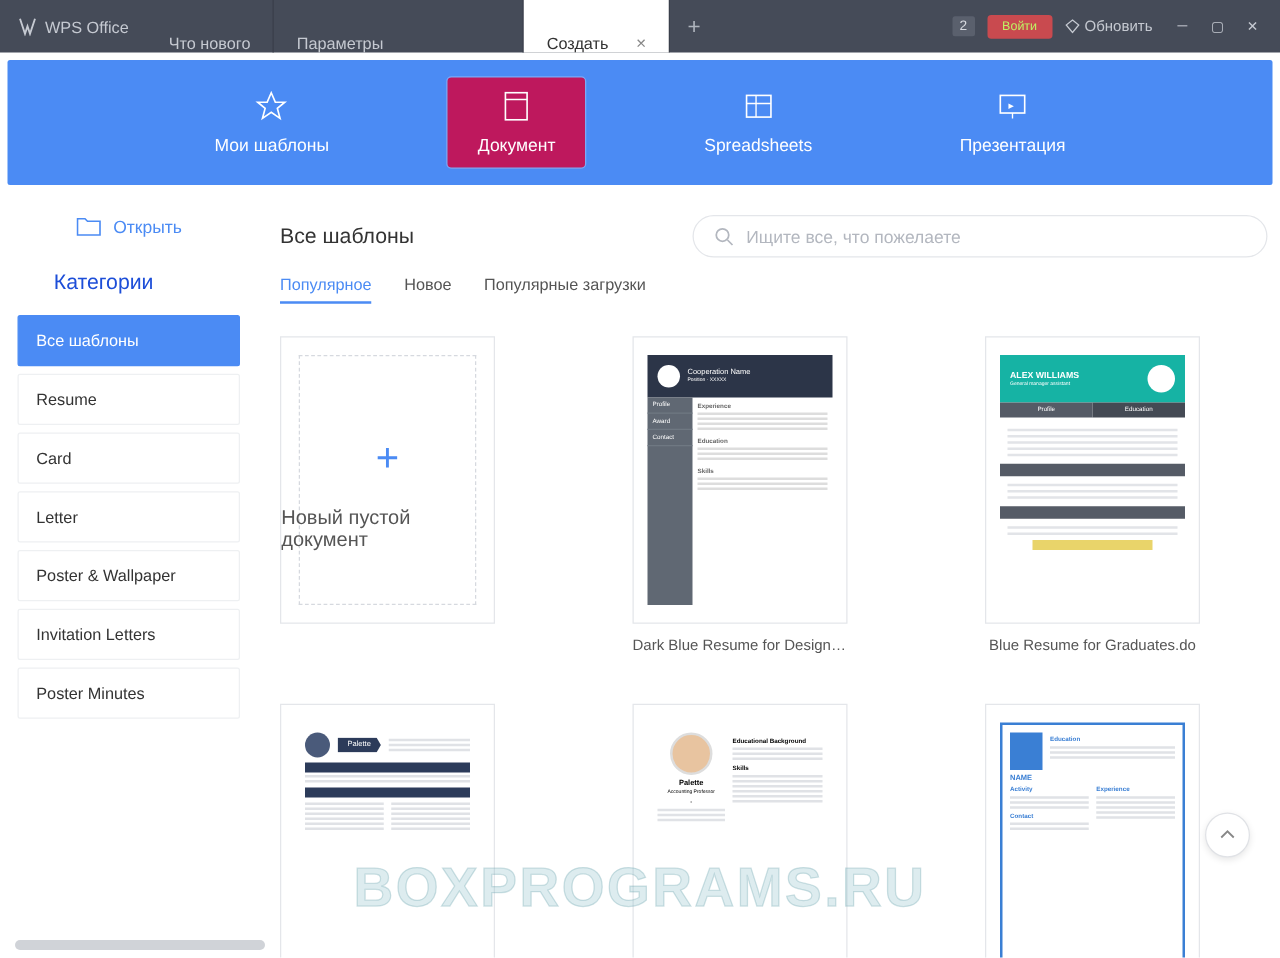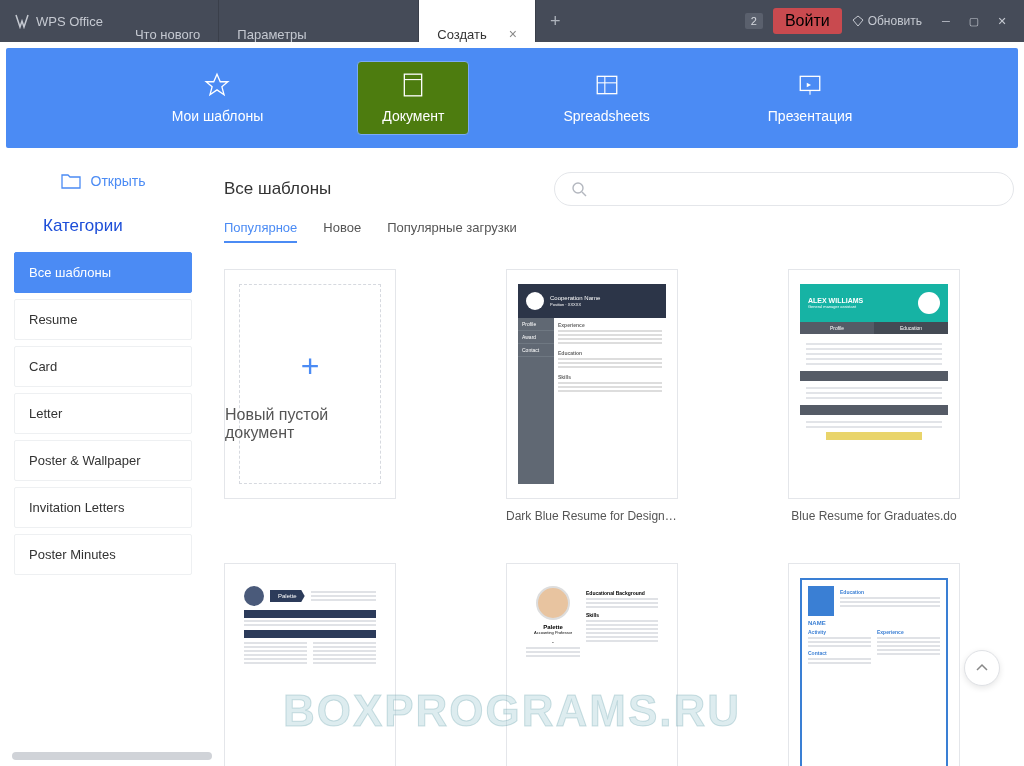--- a/index.html
+++ b/index.html
@@ -9,29 +9,29 @@
 .titlebar { height: 42px; background: #454b58; display: flex; align-items: stretch; color: #c5c9d1; font-size: 13px; }
 .app-brand { display: flex; align-items: center; padding: 16px 14px; gap: 6px; }
 .app-brand svg { width: 16px; height: 16px; }
 .tab { display: flex; align-items: flex-end; padding: 0 18px; border-right: 1px solid #3a3f4a; cursor: pointer; position: relative; }
 .tab.active { background: #fff; color: #333; }
 .tab .close { margin-left: 22px; font-size: 14px; color: #888; }
 .tab.params { min-width: 200px; }
 .newtab { display: flex; align-items: center; padding: 0 14px; font-size: 18px; color: #aeb3bc; cursor: pointer; }
 .titlebar-right { margin-left: auto; display: flex; align-items: center; gap: 10px; padding-right: 8px; }
 .badge { background: #5a606d; color: #d7dae0; font-size: 11px; padding: 2px 6px; border-radius: 2px; }
-.login-btn { background: #c94a4f; color: #000000; font-size: 16px; padding: 4px 12px; border-radius: 3px; cursor: pointer; }
+.login-btn { background: #c94a4f; color: #bef264; font-size: 10px; padding: 4px 12px; border-radius: 3px; cursor: pointer; }
 .update { display: flex; align-items: center; gap: 4px; font-size: 12px; cursor: pointer; }
 .window-ctrl { display: flex; }
 .window-ctrl div { width: 28px; height: 20px; display: flex; align-items: center; justify-content: center; cursor: pointer; font-size: 11px; }
 
 
 .bluebar { height: 100px; background: #4b8bf4; margin: 6px; border-radius: 2px; display: flex; align-items: center; justify-content: center; gap: 70px; }
 .bnav { display: flex; flex-direction: column; align-items: center; gap: 10px; color: #fff; font-size: 14px; cursor: pointer; padding: 10px 24px; border-radius: 4px; }
-.bnav.active { background: #4d7c0f; border: 1px solid #7aaaf7; }
+.bnav.active { background: #be185d; border: 1px solid #7aaaf7; }
 .bnav svg { width: 26px; height: 26px; }
 
 
 .main { display: flex; height: calc(100% - 148px); }
 .sidebar { width: 206px; padding: 18px 14px; }
 .open-link { display: flex; align-items: center; gap: 10px; color: #4b8bf4; font-size: 14px; cursor: pointer; margin-bottom: 26px; justify-content: center; }
 .open-link svg { width: 20px; height: 18px; }
 .cat-title { font-size: 17px; color: #1d4ed8; margin-bottom: 16px; margin-left: 29px; }
 .cat-item { padding: 12px 14px; font-size: 13px; color: #333; background: #fff; border: 1px solid #eef0f2; margin-bottom: 6px; cursor: pointer; border-radius: 2px; }
 .cat-item.active { background: #4b8bf4; color: #fff; border-color: #4b8bf4; }
@@ -196,20 +196,21 @@
   </div>
 
   <div class="content">
     <div class="content-head">
       <div class="content-title">Все шаблоны</div>
       <div class="search">
         <svg viewBox="0 0 16 16">
             <circle cx="7" cy="7" r="5" stroke="#b3b7bf" stroke-width="1.4" fill="none"></circle>
             <line x1="11" y1="11" x2="15" y2="15" stroke="#b3b7bf" stroke-width="1.4"></line>
           </svg>
+        <input type="text" placeholder="Ищите все, что пожелаете" style="">
       </div>
     </div>
     <div class="filter-tabs">
       <span class="active">Популярное</span>
       <span>Новое</span>
       <span>Популярные загрузки</span>
     </div>
 
     <div class="grid-row">
       <div class="template-card">

